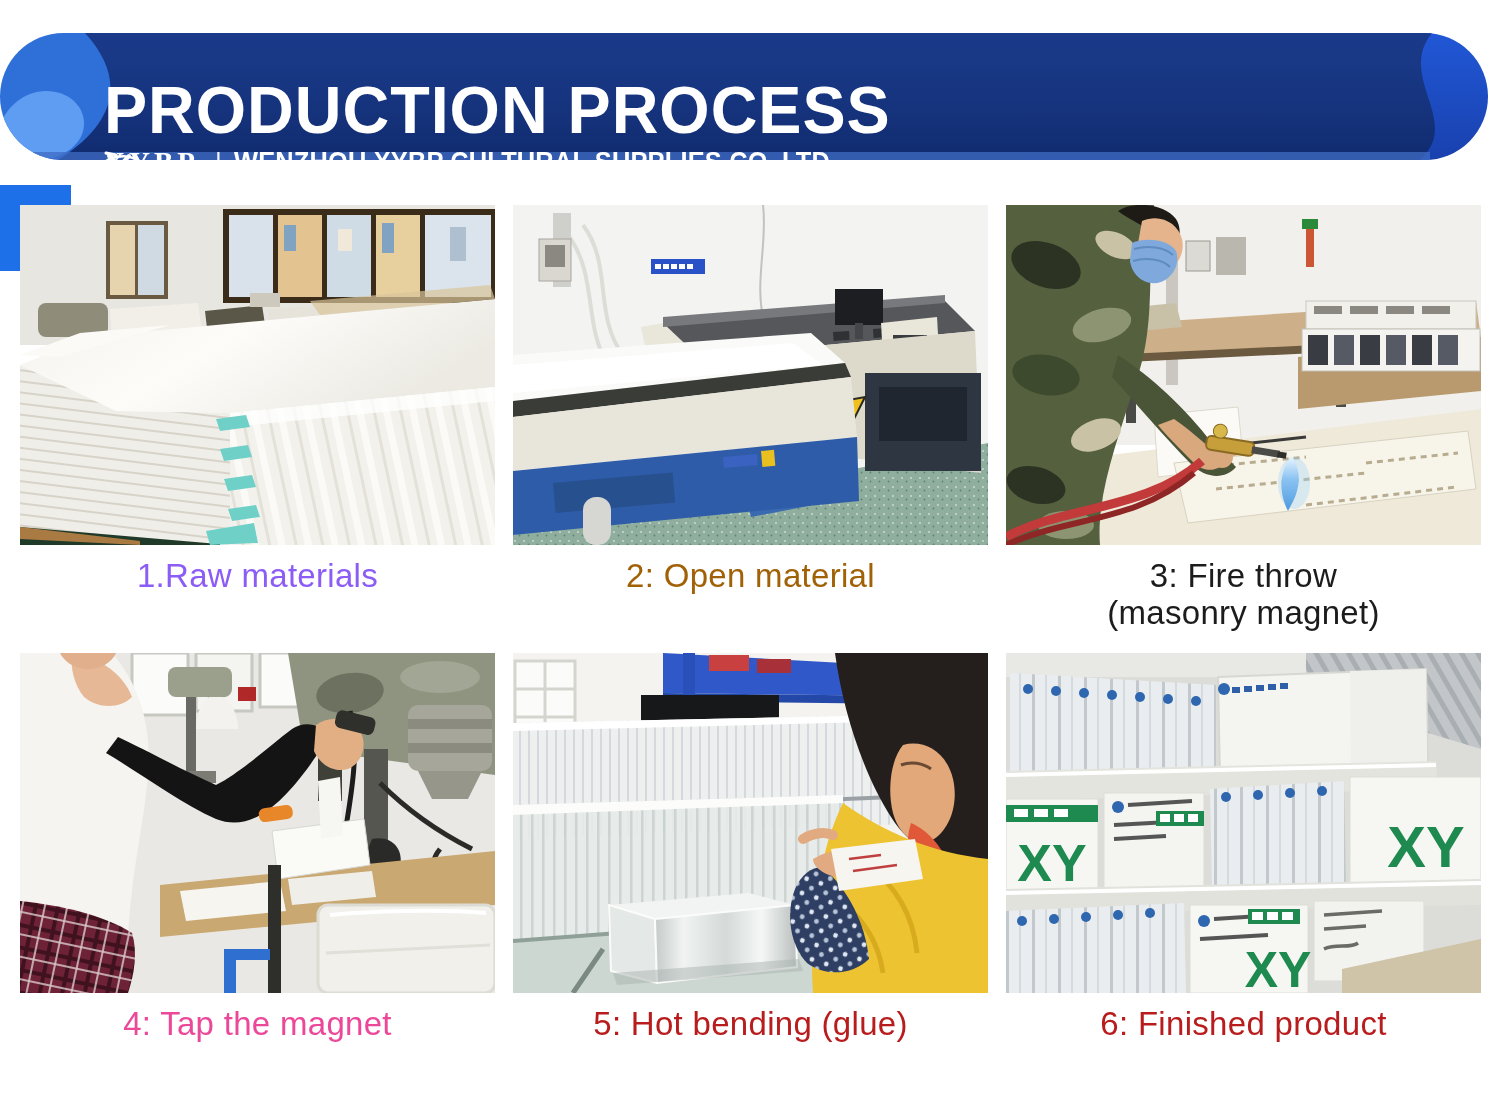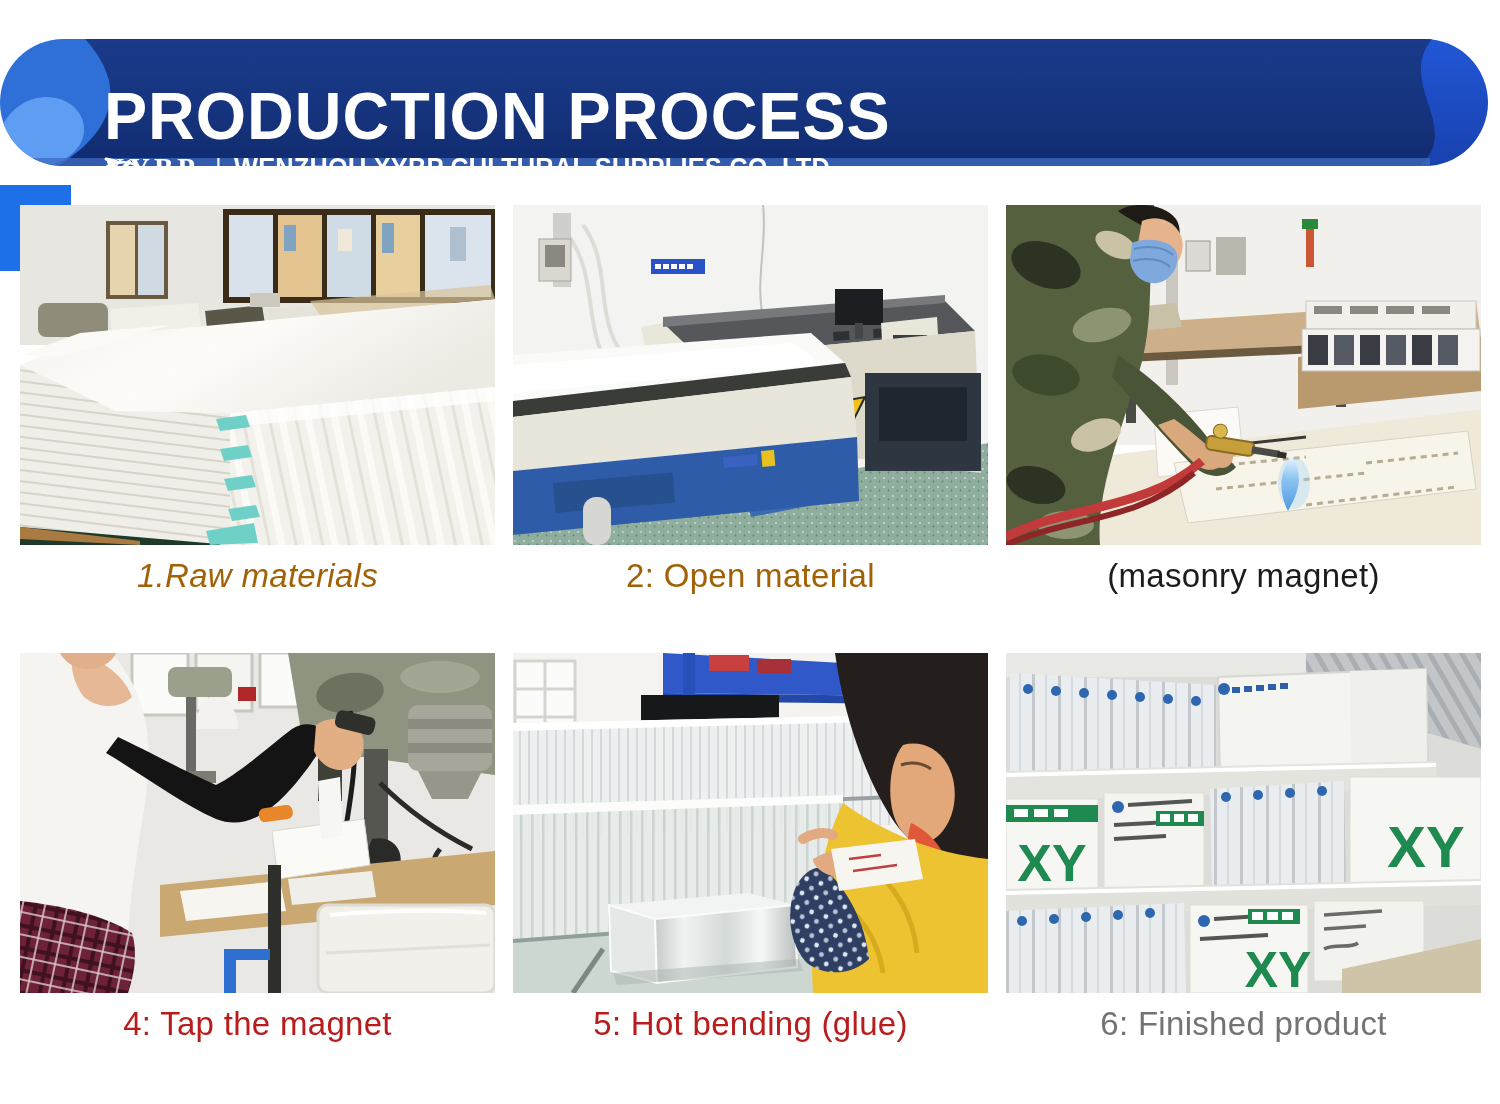--- a/index.html
+++ b/index.html
@@ -1,19 +1,19 @@
 <!DOCTYPE html>
 <html><head>
 <meta charset="utf-8">
 <style>
   html,body{margin:0;padding:0;background:#ffffff;}
   .page{position:relative;width:1500px;height:1104px;background:#ffffff;overflow:hidden;
         font-family:"Liberation Sans",sans-serif;}
   
-  .banner{position:absolute;left:0;top:39px;width:1488px;height:160px;}
+  .banner{position:absolute;left:0;top:33px;width:1488px;height:160px;}
   .banner svg{position:absolute;left:0;top:0;}
   .banner-title{position:absolute;left:104px;top:44px;color:#fff;font-size:66px;font-weight:700;
                 letter-spacing:1px;line-height:1;white-space:nowrap;transform:scaleX(.98);
                 transform-origin:left;}
   .banner-sub{position:absolute;left:96px;top:113px;display:flex;align-items:center;color:#fff;
               white-space:nowrap;}
   .brand{font-family:"Liberation Serif",serif;font-weight:700;font-size:29px;letter-spacing:4px;
          margin-left:8px;}
   .sep{font-size:26px;font-weight:400;margin:0 12px 0 16px;opacity:.95;}
   .company{font-size:27px;font-weight:700;letter-spacing:.2px;transform:scaleX(.94);
@@ -518,22 +518,23 @@
             <rect x="276" y="259" width="11" height="8"></rect>
           </g>
         <text x="272" y="334" font-size="50" font-weight="700" fill="#1e8a50" text-anchor="middle" font-family="Liberation Sans,sans-serif">XY</text>
         <rect x="308" y="248" width="110" height="80" fill="#f2f2ee" stroke="#ddddd6"></rect>
         <path d="M 318 262 L 376 258 M 318 276 L 360 273 M 318 296 C 330 290 344 296 352 290" stroke="#6a6a66" stroke-width="3.5" fill="none"></path>
         <polygon points="336,316 475,286 475,340 336,340" fill="#cfc3a8"></polygon>
       </g>
     </svg>
   </div>
 
-  <div class="caption c1" style="color: #a16207; font-style: italic;"><span>1.Raw materials</span></div>
+  <div class="caption c1" style="color: #8b5cf6;"><span>1.Raw materials</span></div>
   <div class="caption c2" style="color: #a16207;"><span>2: Open material</span></div>
   <div class="caption c3" style="color: rgb(28, 28, 28);">
+    <div>3: Fire throw</div>
     <div>(masonry magnet)</div>
   </div>
-  <div class="caption c4" style="color: #b91c1c;"><span>4: Tap the magnet</span></div>
+  <div class="caption c4" style="color: #ec4899;"><span>4: Tap the magnet</span></div>
   <div class="caption c5" style="color: #b91c1c;"><span>5: Hot bending (glue)</span></div>
-  <div class="caption c6" style="color: #737373;"><span>6: Finished product</span></div>
+  <div class="caption c6" style="color: #b91c1c;"><span>6: Finished product</span></div>
 
 </div>
 
 </body></html>

